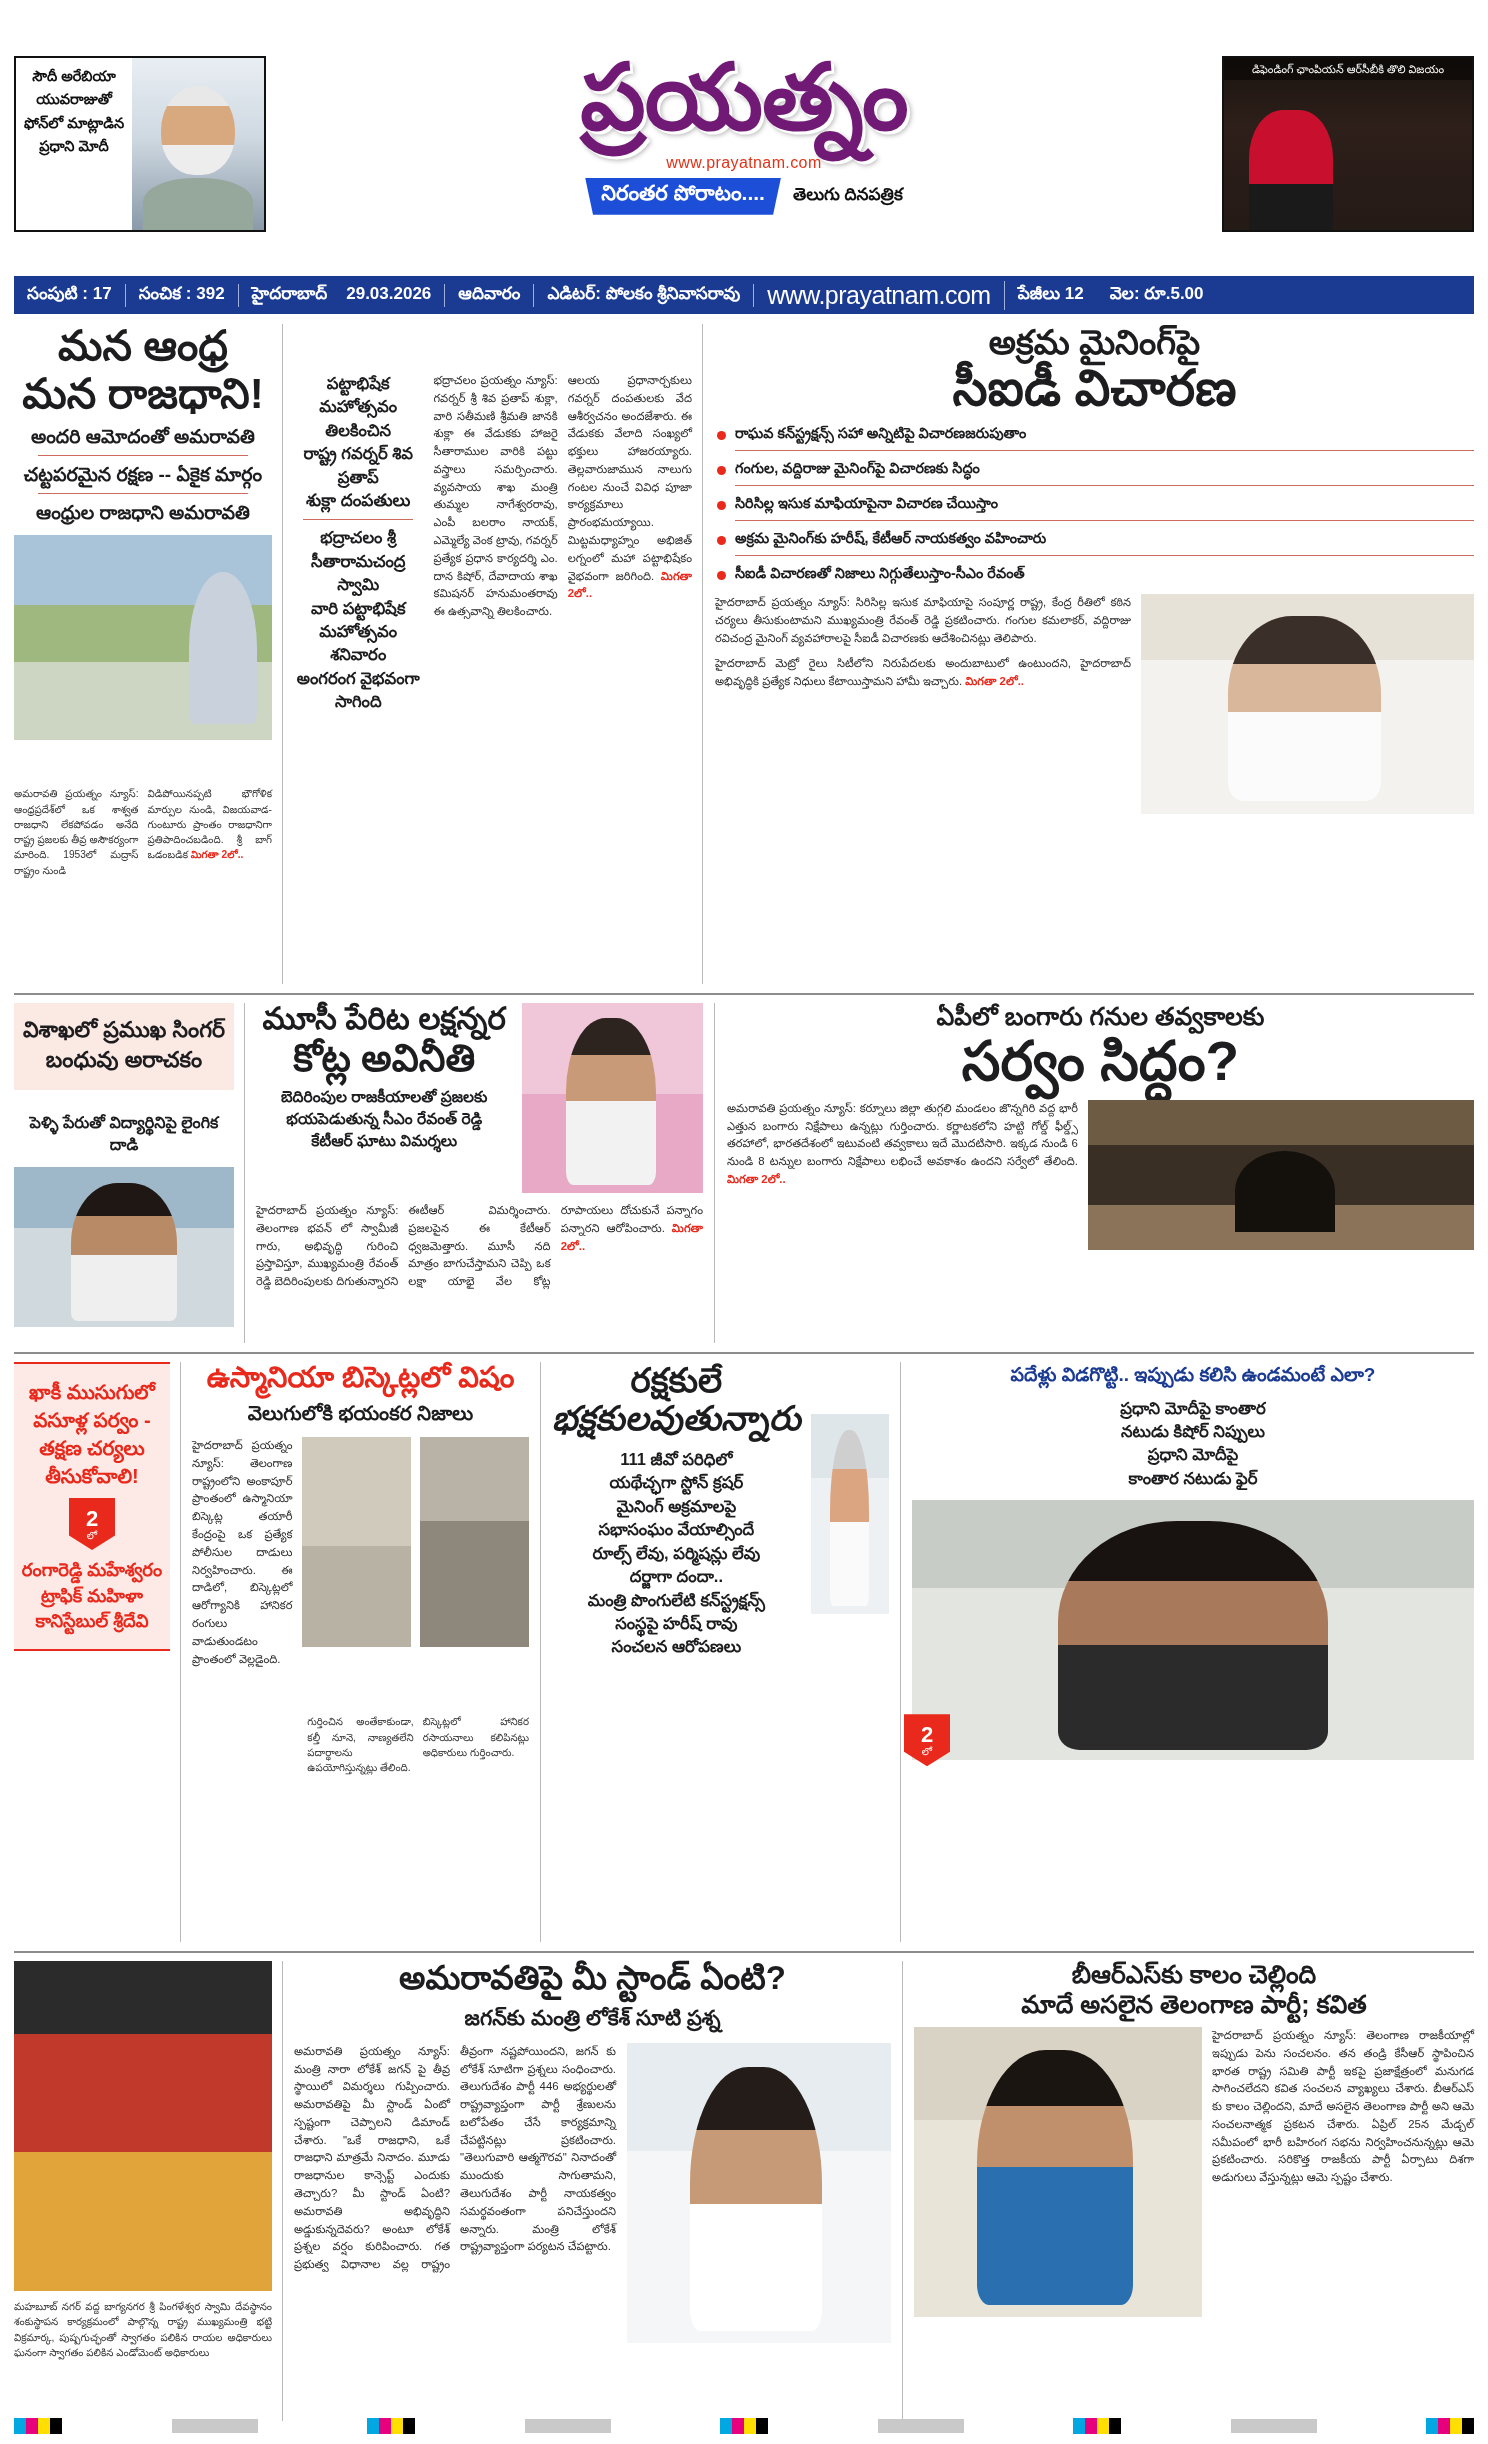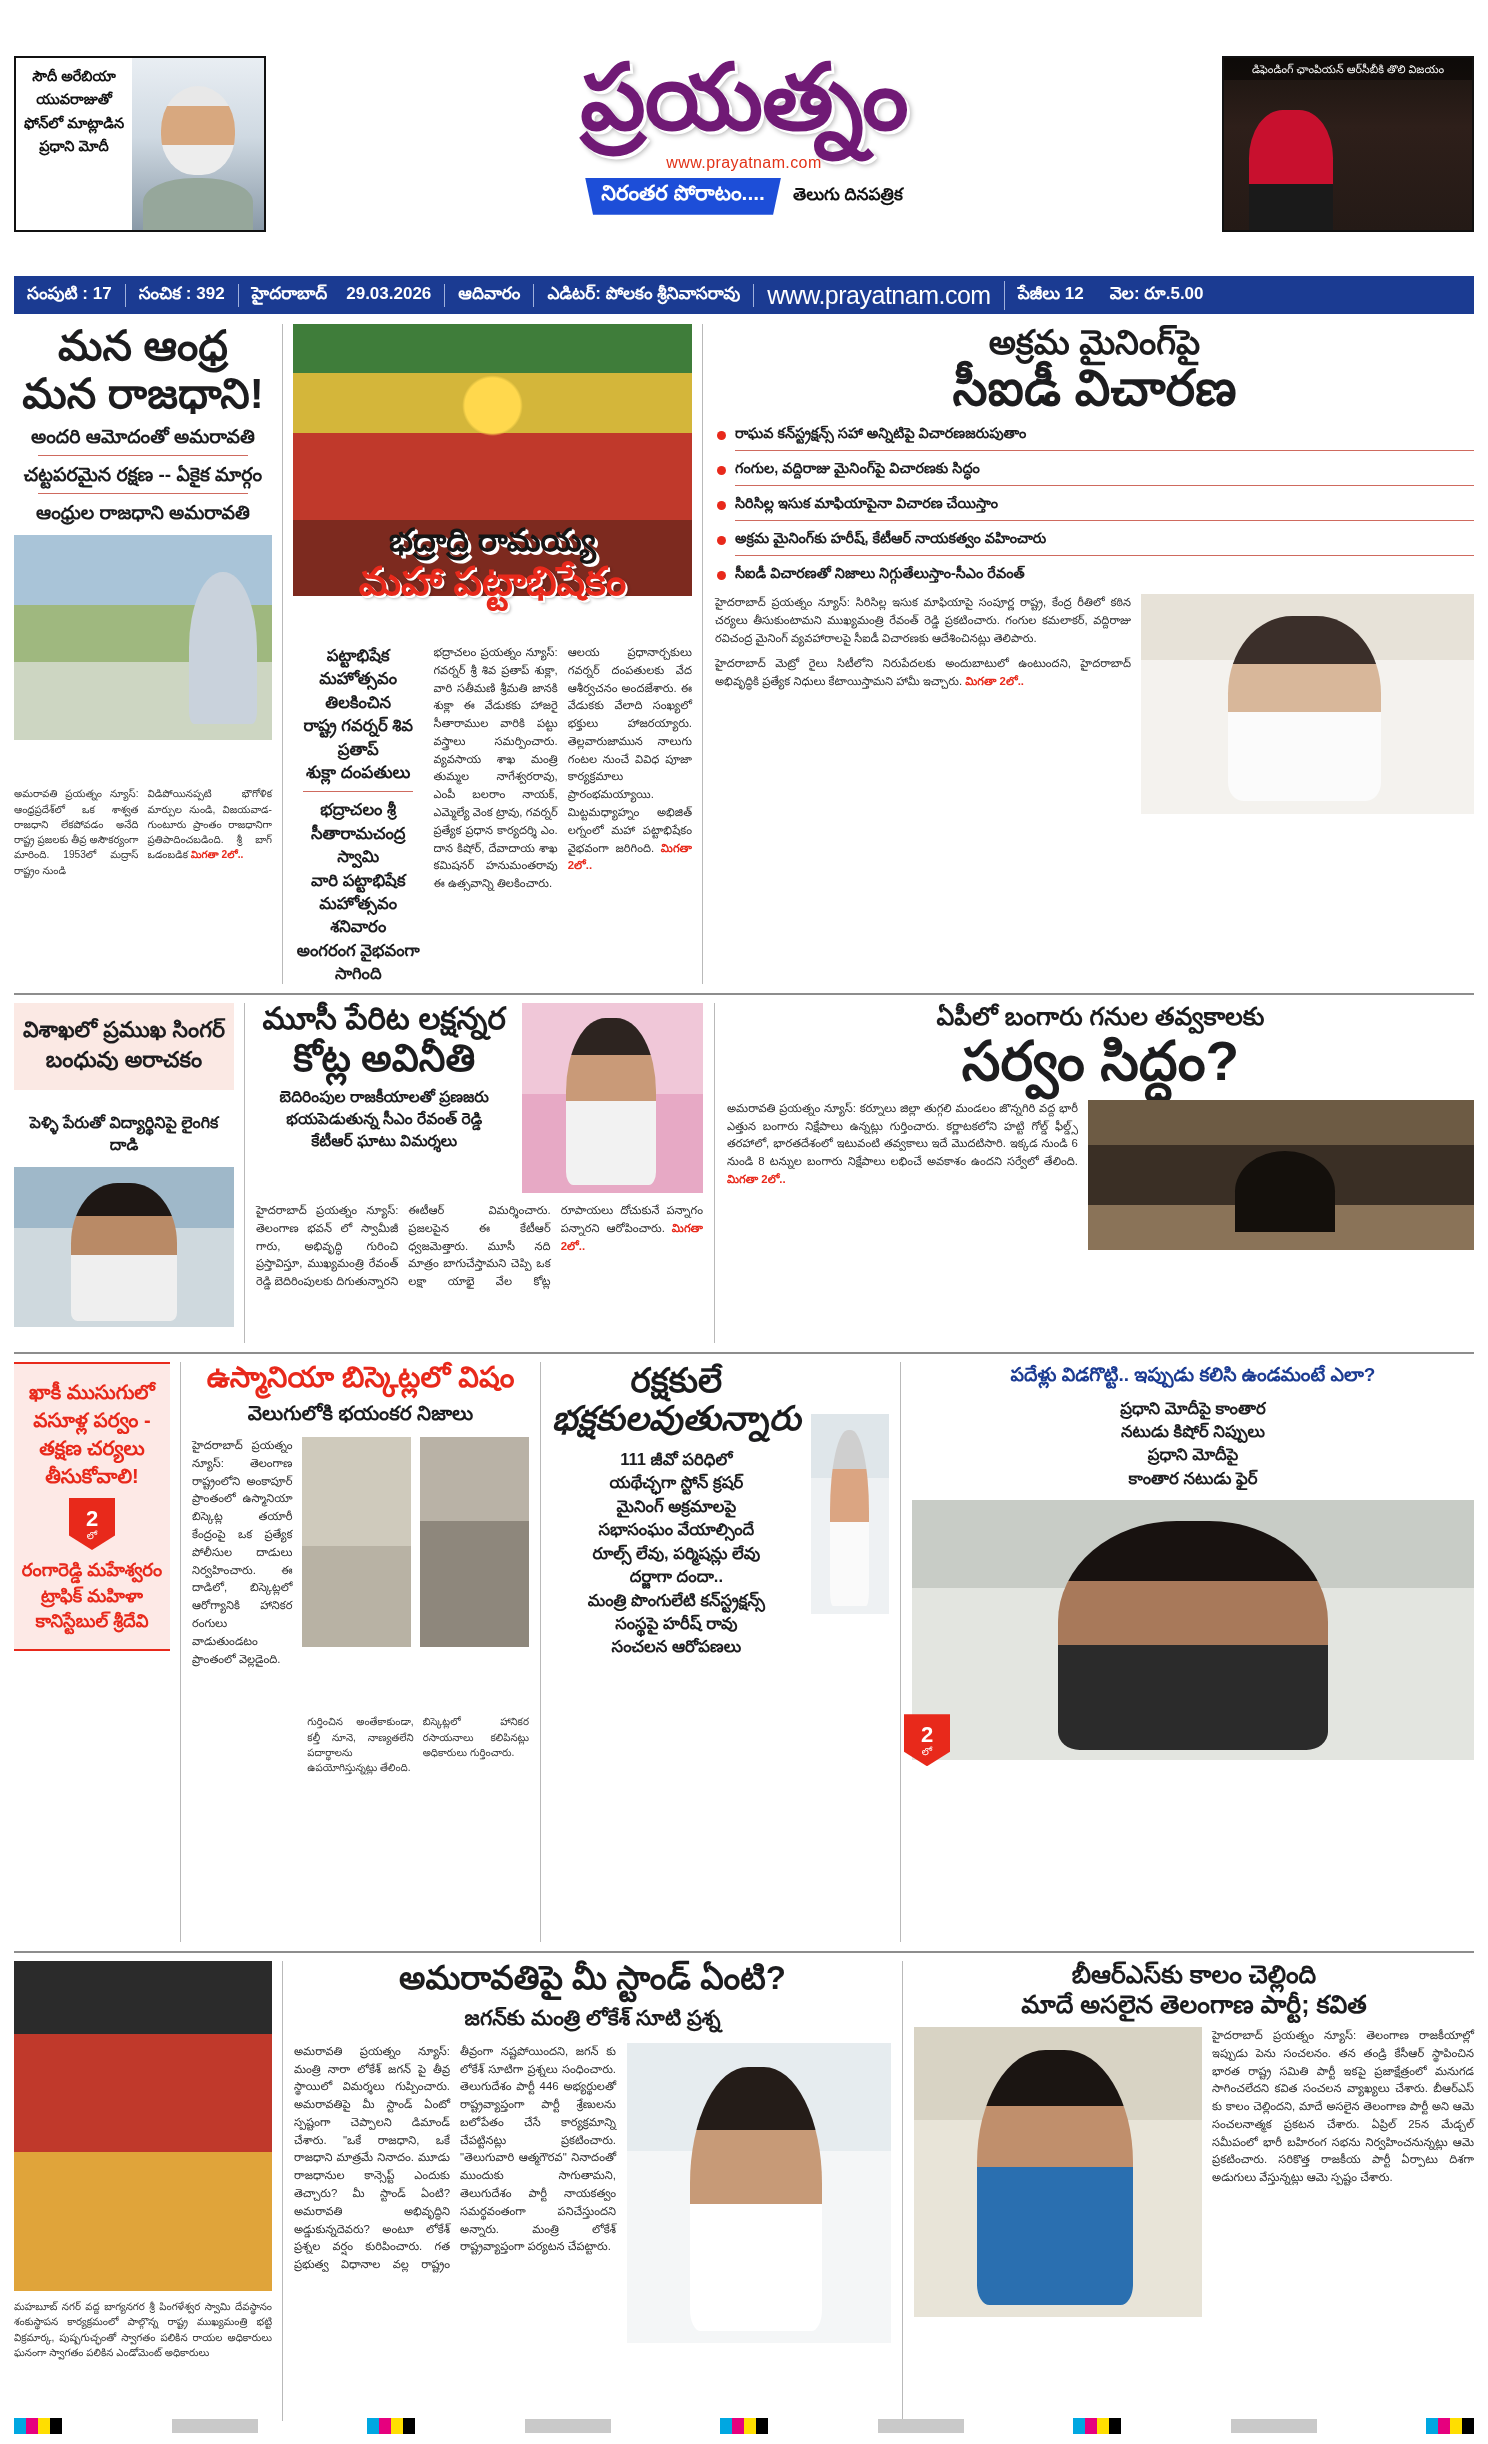--- a/index.html
+++ b/index.html
@@ -193,27 +193,20 @@
       <div style="display:flex; gap:9px; margin-top:7px;">
         <div class="cap" style="flex:1;">అమరావతి ప్రయత్నం న్యూస్: ఆంధ్రప్రదేశ్‌లో ఒక శాశ్వత రాజధాని లేకపోవడం అనేది రాష్ట్ర ప్రజలకు తీవ్ర అసౌకర్యంగా మారింది. 1953లో మద్రాస్ రాష్ట్రం నుండి</div>
         <div class="cap" style="flex:1;">
           <span>విడిపోయినప్పటి భౌగోళిక మార్పుల నుండి, విజయవాడ-గుంటూరు ప్రాంతం రాజధానిగా ప్రతిపాదించబడింది. శ్రీ బాగ్ ఒడంబడిక</span>
           <span class="tag-more">మిగతా 2లో..</span>
         </div>
       </div>
     </div>
 
     <div class="vline" style="width:420px; padding:0 10px;">
-      <div style="position:relative;">
-        <div class="photo ph-temple" style="height:272px;"></div>
-        <div style="position:absolute; left:0; right:0; bottom:-6px;">
-          <div class="hl-blk" style="font-size:32px; color:#161616; text-shadow:2px 2px 0 #fff, 3px 3px 0 #fff;">భద్రాద్రి రామయ్య</div>
-          <div class="hl-red" style="font-size:40px; margin-top:2px; text-shadow:2px 2px 0 #fff, 3px 3px 3px rgba(0,0,0,.25);">మహా పట్టాభిషేకం</div>
-        </div>
-      </div>
       <div style="display:flex; gap:10px; margin-top:48px;">
         <div style="flex:1.05;">
           <div class="sub" style="font-size:16.5px;">పట్టాభిషేక మహోత్సవం తిలకించిన</div>
           <div class="sub" style="font-size:16.5px;">రాష్ట్ర గవర్నర్ శివ ప్రతాప్</div>
           <div class="sub" style="font-size:17px;">శుక్లా దంపతులు</div>
           <div class="redline" style="margin:6px 10px;"></div>
           <div class="sub" style="font-size:16.5px;">భద్రాచలం శ్రీ సీతారామచంద్ర స్వామి</div>
           <div class="sub" style="font-size:16.5px;">వారి పట్టాభిషేక మహోత్సవం శనివారం</div>
           <div class="sub" style="font-size:16.5px;">అంగరంగ వైభవంగా సాగింది</div>
         </div>
@@ -266,21 +259,21 @@
       </div>
       <div class="sub" style="font-size:16px; margin-top:22px;">పెళ్ళి పేరుతో విద్యార్థినిపై లైంగిక దాడి</div>
       <div class="photo ph-singer" style="height:160px; margin-top:10px;"></div>
     </div>
 
     <div class="vline" style="width:470px; padding:0 11px;">
       <div style="display:flex; gap:10px;">
         <div style="flex:1.42;">
           <div class="hl-blk" style="font-size:31px;">మూసీ పేరిట లక్షన్నర</div>
           <div class="hl-blk" style="font-size:38px; margin-top:2px;">కోట్ల అవినీతి</div>
-          <div class="sub" style="font-size:15.5px; margin-top:8px;">బెదిరింపుల రాజకీయాలతో ప్రణజరు</div>
+          <div class="sub" style="font-size:15.5px; margin-top:8px;">బెదిరింపుల రాజకీయాలతో ప్రజలకు</div>
           <div class="sub" style="font-size:15.5px;">భయపెడుతున్న సీఎం రేవంత్ రెడ్డి</div>
           <div class="sub" style="font-size:15.5px;">కేటీఆర్ ఘాటు విమర్శలు</div>
         </div>
         <div style="flex:1;">
           <div class="photo ph-ktr" style="height:190px;"></div>
         </div>
       </div>
       <div class="body-te" style="margin-top:9px; column-count:3; column-gap:10px;">
         <span>హైదరాబాద్ ప్రయత్నం న్యూస్: తెలంగాణ భవన్ లో స్వామీజీ గారు, అభివృద్ధి గురించి ప్రస్తావిస్తూ, ముఖ్యమంత్రి రేవంత్ రెడ్డి బెదిరింపులకు దిగుతున్నారని ఈటీఆర్ విమర్శించారు. ప్రజలపైన ఈ కేటీఆర్ ధ్వజమెత్తారు. మూసీ నది మాత్రం బాగుచేస్తామని చెప్పి ఒక లక్షా యాభై వేల కోట్ల రూపాయలు దోచుకునే పన్నాగం పన్నారని ఆరోపించారు.</span>
         <span class="tag-more">మిగతా 2లో..</span>

